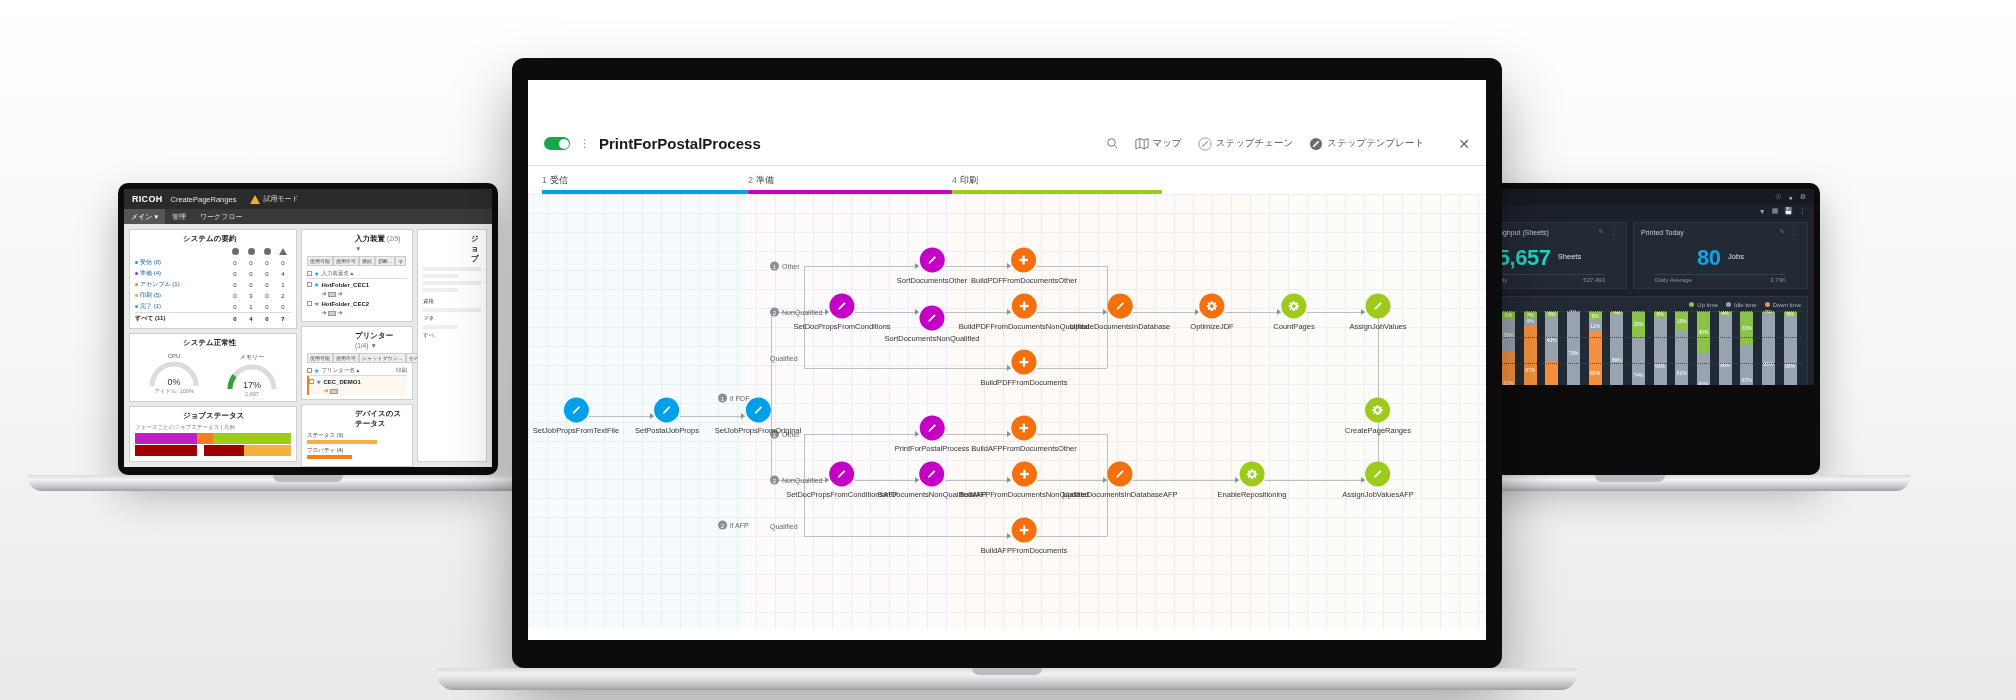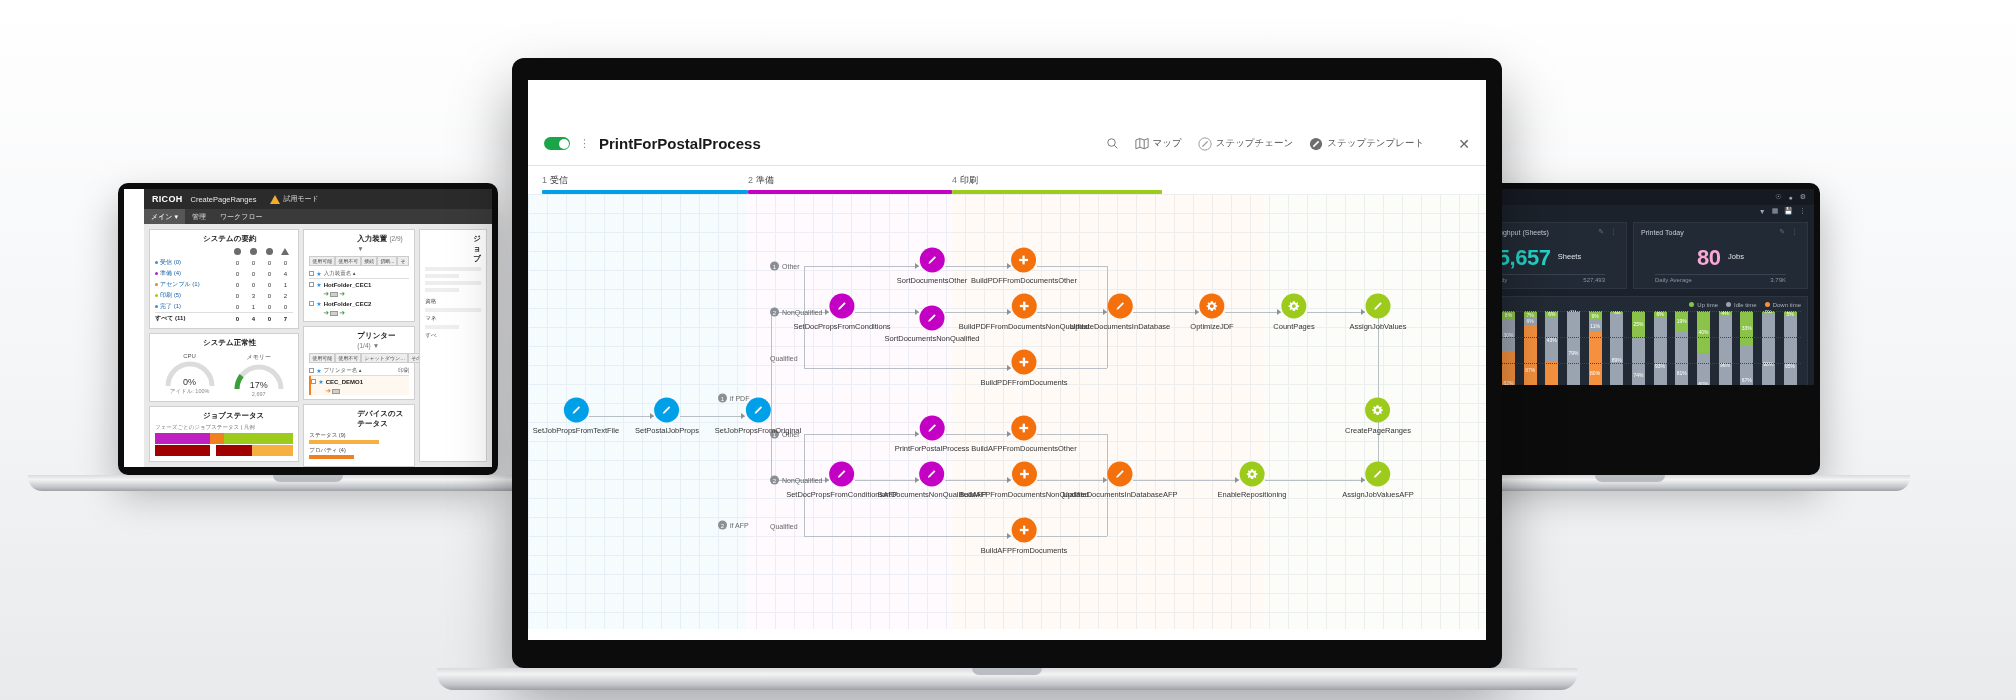--- a/index.html
+++ b/index.html
@@ -17,21 +17,21 @@
   .screen { background:#fff; overflow:hidden; position:relative; }
   .laptop-base { position:absolute; left:50%; transform:translateX(-50%);
                  background:linear-gradient(180deg,#d8dadd 0%,#f2f3f4 28%,#c3c6ca 75%,#9ea2a7 100%);
                  border-radius:0 0 14px 14px; }
   .laptop-notch { position:absolute; left:50%; transform:translateX(-50%); top:0;
                   width:70px; height:7px; background:#b9bdc2; border-radius:0 0 7px 7px; }
 
   
   #laptop-left { left:118px; top:183px; }
   #laptop-left .screen-bezel { width:380px; height:292px; padding:6px 6px 8px 6px; }
-  #laptop-left .screen { width:368px; height:278px;padding-left:20px; }
+  #laptop-left .screen { width:368px; height:278px; }
   #laptop-left .laptop-base { width:560px; height:16px; top:292px; }
 
   .pd-topbar { height:20px; background:#2b2b2b; display:flex; align-items:center;
                padding:0 8px; gap:8px; }
   .pd-logo { color:#fff; font-weight:bold; font-size:9px; letter-spacing:.3px; }
   .pd-prod { color:#e8e8e8; font-size:7.5px; }
   .pd-trial { display:flex; align-items:center; gap:3px; margin-left:6px; }
   .pd-warn { width:0;height:0;border-left:5px solid transparent;border-right:5px solid transparent;
              border-bottom:9px solid #f0ad2e; }
   .pd-trial-txt { color:#ddd; font-size:7px; }
@@ -451,21 +451,21 @@
               <span>Best Weekly</span>
               <span>527,493</span>
             </div>
           </div>
           <div class="kpi">
             <div class="kpi-hd">
               <span class="kpi-title">Printed Today</span>
               <span class="kpi-tools">✎ ⋮</span>
             </div>
             <div class="kpi-mid">
-              <span class="kpi-num" style="color:#f9a8d4">80</span>
+              <span class="kpi-num" style="color:#0ea5e9">80</span>
               <span class="kpi-unit">Jobs</span>
             </div>
             <div class="kpi-ft">
               <span>Daily Average</span>
               <span>3.79K</span>
             </div>
           </div>
         </div>
 
         <div class="util">

